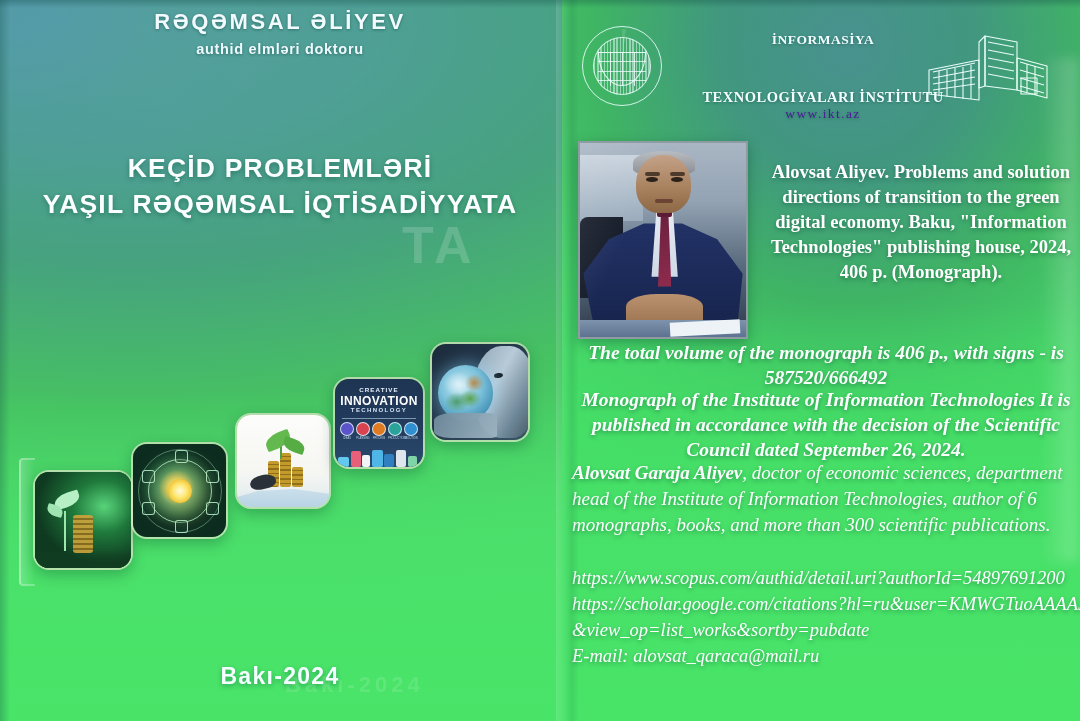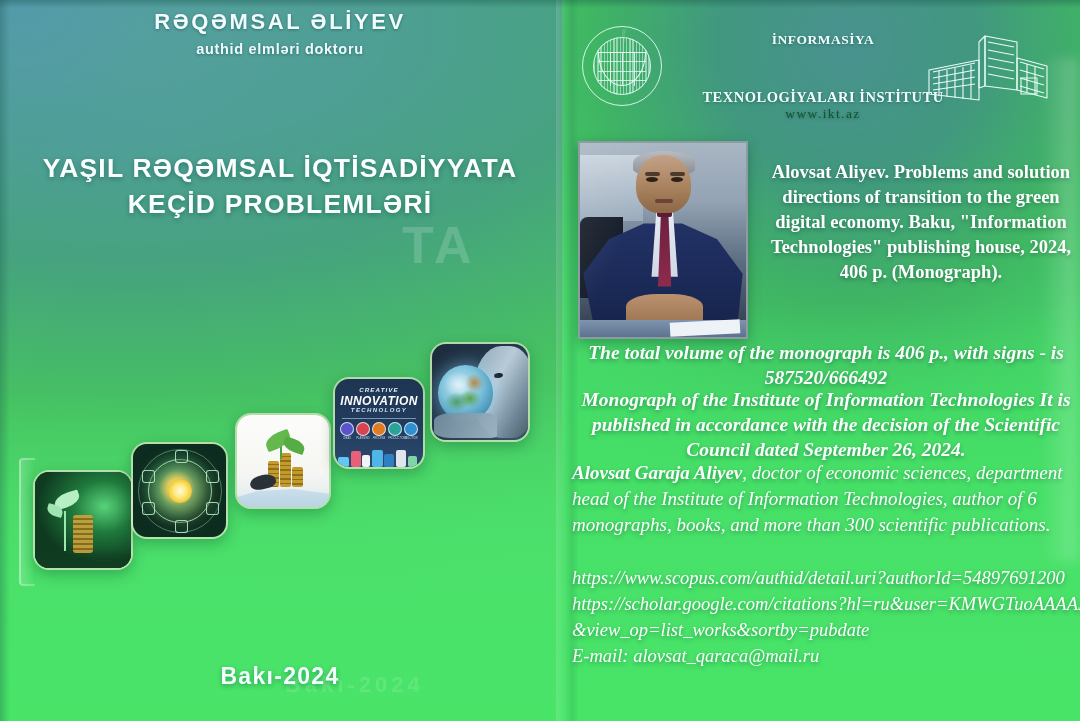--- a/index.html
+++ b/index.html
@@ -129,21 +129,20 @@
   }
 
   
   .cards{ position:absolute; left:0; top:0; width:560px; height:721px; }
   .card{
     position:absolute;
     border-radius:16px;
     border:2.5px solid rgba(225,230,200,.70);
     overflow:hidden;
     box-shadow:0 5px 14px rgba(0,60,40,.30);
-    font-style:italic;
   }
   .card .inner{ position:absolute; inset:0; }
 
   
   .c1{ left:33px; top:470px; width:100px; height:100px; }
   .c1 .inner{ background:
       radial-gradient(70% 60% at 72% 36%, #58d47a 0%, #1f7a3c 45%, #0e3a20 100%),
       linear-gradient(160deg,#123d22,#0a2716); }
   .c1 .coin-stack{ position:absolute; left:40%; bottom:16%; width:20px; height:38px;
       background:repeating-linear-gradient(180deg,#caa23a 0 3px,#8d6c1d 3px 5px);
@@ -251,21 +250,21 @@
   .emblem .txt-ring{ position:absolute; inset:3px; border-radius:50%;
       background:conic-gradient(from 0deg, rgba(255,255,255,.22) 0 6deg, rgba(255,255,255,0) 6deg 12deg);
       opacity:.55; }
 
   .inst-titles{ position:absolute; left:118px; top:32px; width:290px; text-align:center;
       font-family:"Liberation Serif", serif; color:#f3feff; }
   .inst-titles div{ font-weight:700; line-height:16.5px; letter-spacing:.5px;
       text-shadow:0 1px 3px rgba(0,60,55,.45); }
   .it1{ font-size:13.5px; } .it2{ font-size:14.5px;margin-top:40px; } .it3{ font-size:14px; } .it4{ font-size:14px; }
   .inst-url{ position:absolute; left:118px; top:106px; width:290px; text-align:center;
-      font-family:"Liberation Serif", serif; font-size:13.5px; color:#14532d; letter-spacing:1.4px;
+      font-family:"Liberation Serif", serif; font-size:13.5px; color:#4c1d95; letter-spacing:1.4px;
       text-shadow:0 1px 3px rgba(0,60,55,.45); }
 
   .building{ position:absolute; left:365px; top:28px; width:125px; height:82px; }
   .building svg{ width:100%; height:100%; display:block; }
 
   .portrait{
     position:absolute; left:18px; top:141px; width:170px; height:198px;
     border:2px solid rgba(240,255,250,.55);
     overflow:hidden;
     background:#18233a;
@@ -340,22 +339,22 @@
   <div class="bg-bottomglow"></div>
 
   <div class="left-pane">
 
     <div class="author-name">RƏQƏMSAL ƏLİYEV</div>
     <div class="author-sub">authid elmləri doktoru</div>
 
     <div class="ghost g1">TA</div>
 
     <div class="title-block">
+      <div class="title-line">KEÇİD PROBLEMLƏRİ</div>
       <div class="title-line">YAŞIL RƏQƏMSAL İQTİSADİYYATA</div>
-      <div class="title-line">KEÇİD PROBLEMLƏRİ</div>
     </div>
 
     <div class="cards">
 
       <div class="sleeve"></div>
 
       <div class="card c1">
         <div class="inner">
           <div class="soil"></div>
           <div class="coin-stack"></div>

